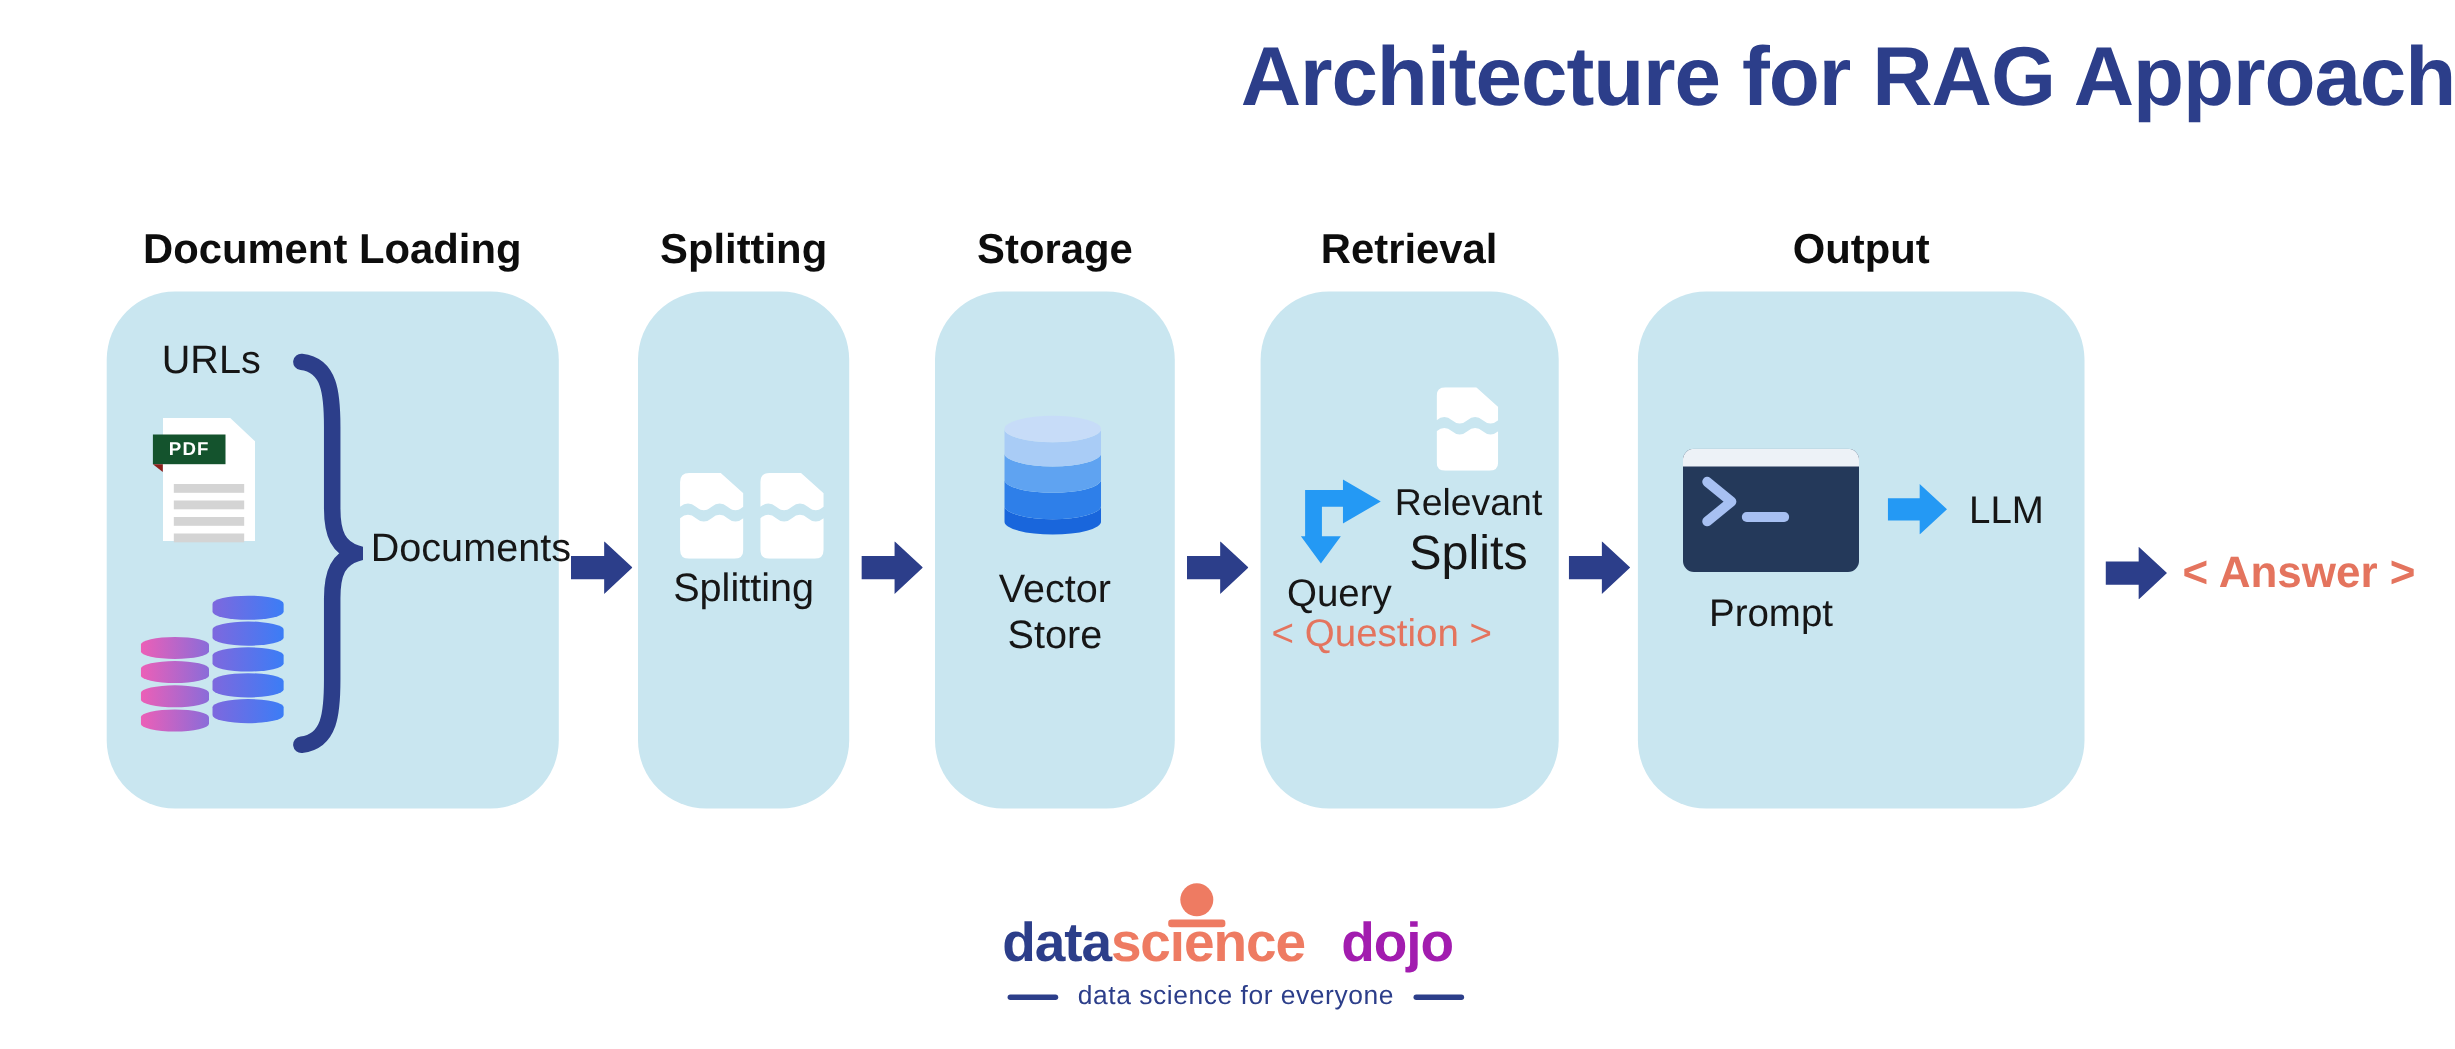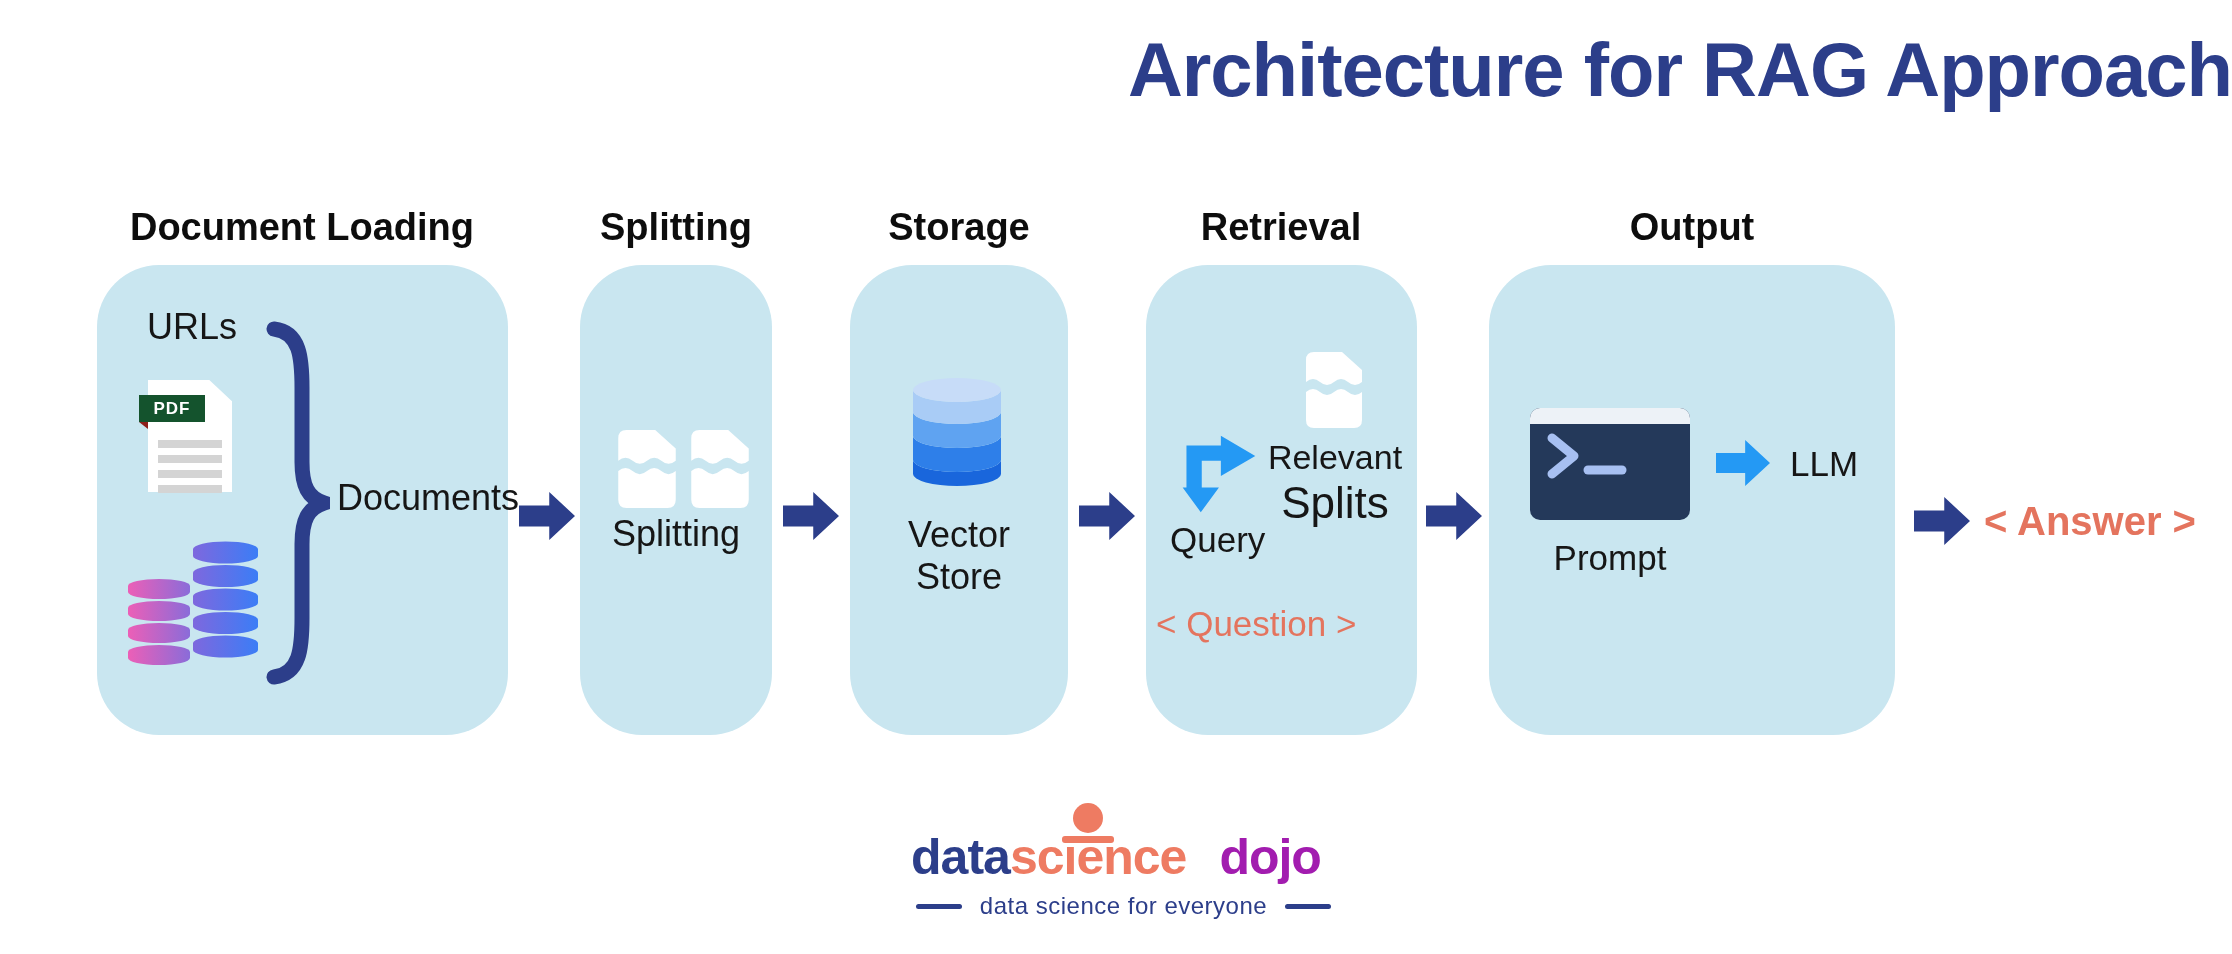--- a/index.html
+++ b/index.html
@@ -27,21 +27,21 @@
     position:absolute;top:492px;width:56px;height:48px;background:#2C3E8A;
     clip-path:polygon(0 28%,54% 28%,54% 0,100% 50%,54% 100%,54% 72%,0 72%);
   }
   .blue-arrow{
     position:absolute;width:54px;height:46px;background:#2499F4;
     clip-path:polygon(0 28%,54% 28%,54% 0,100% 50%,54% 100%,54% 72%,0 72%);
   }
   
   .lbl{position:absolute;font-size:36px;color:#161616;white-space:nowrap;}
   .lbl-center{transform:translateX(-50%);text-align:left;}
-  .salmon{color:#E4745E;margin-top:48px;}
+  .salmon{color:#E4745E;}
   .answer{
     position:absolute;left:1984px;top:499px;font-size:40px;font-weight:700;
     color:#E4745E;white-space:nowrap;
   }
   
   .pdf-icon{position:absolute;left:148px;top:380px;width:84px;height:112px;}
   .pdf-page{
     position:absolute;inset:0;background:#ffffff;
     clip-path:polygon(0 0,73% 0,100% 19%,100% 100%,0 100%);
   }

